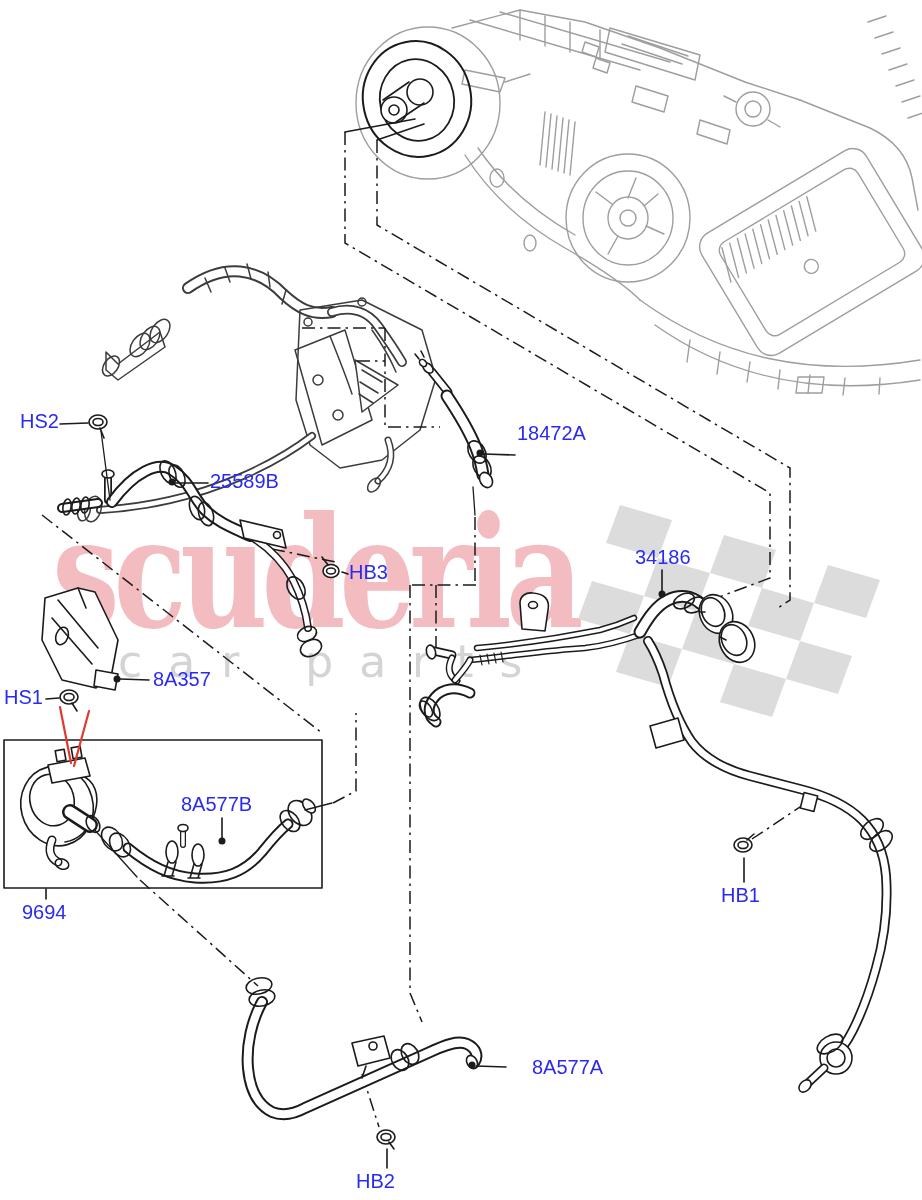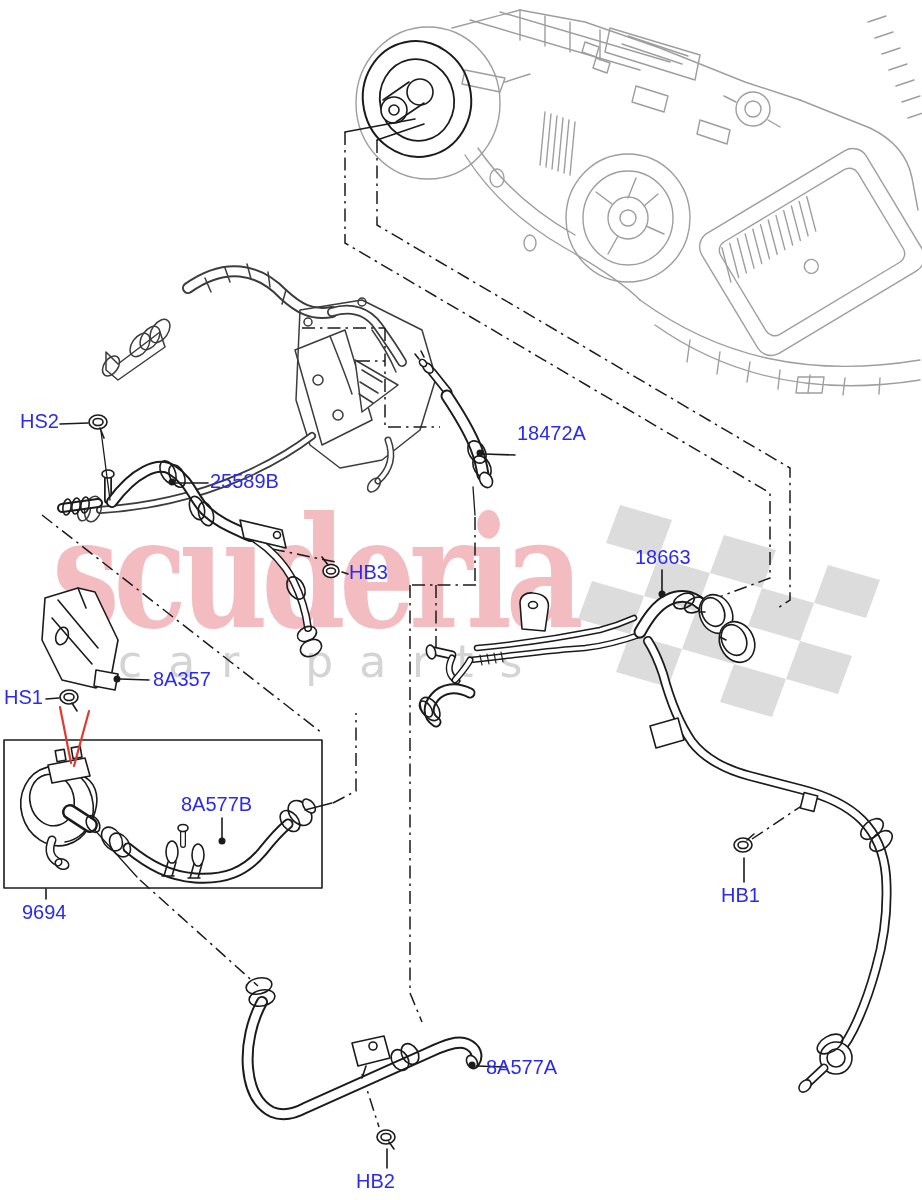--- a/index.html
+++ b/index.html
@@ -346,21 +346,21 @@
       <circle class="dot" cx="472" cy="1065" r="3.5"></circle>
         <path class="ln" d="M476,1066 L506,1067"></path>
       <path class="ln" d="M387,1149 L387,1168"></path>
     </g>
   </svg>
 
   <div class="plabel" style="left:20px;top:410px">HS2</div>
   <div class="plabel" style="left:210px;top:470px">25589B</div>
   <div class="plabel" style="left:517px;top:422px">18472A</div>
   <div class="plabel" style="left:349px;top:561px">HB3</div>
-  <div class="plabel" style="left:635px;top:546px">18663</div>
+  <div class="plabel" style="left:635px;top:546px">34186</div>
   <div class="plabel" style="left:153px;top:668px">8A357</div>
   <div class="plabel" style="left:4px;top:686px">HS1</div>
   <div class="plabel" style="left:181px;top:793px">8A577B</div>
   <div class="plabel" style="left:22px;top:901px">9694</div>
   <div class="plabel" style="left:721px;top:884px">HB1</div>
-  <div class="plabel" style="left:486px;top:1056px">8A577A</div>
+  <div class="plabel" style="left:532px;top:1056px">8A577A</div>
   <div class="plabel" style="left:356px;top:1170px">HB2</div>
 </div>
 
 </body></html>

